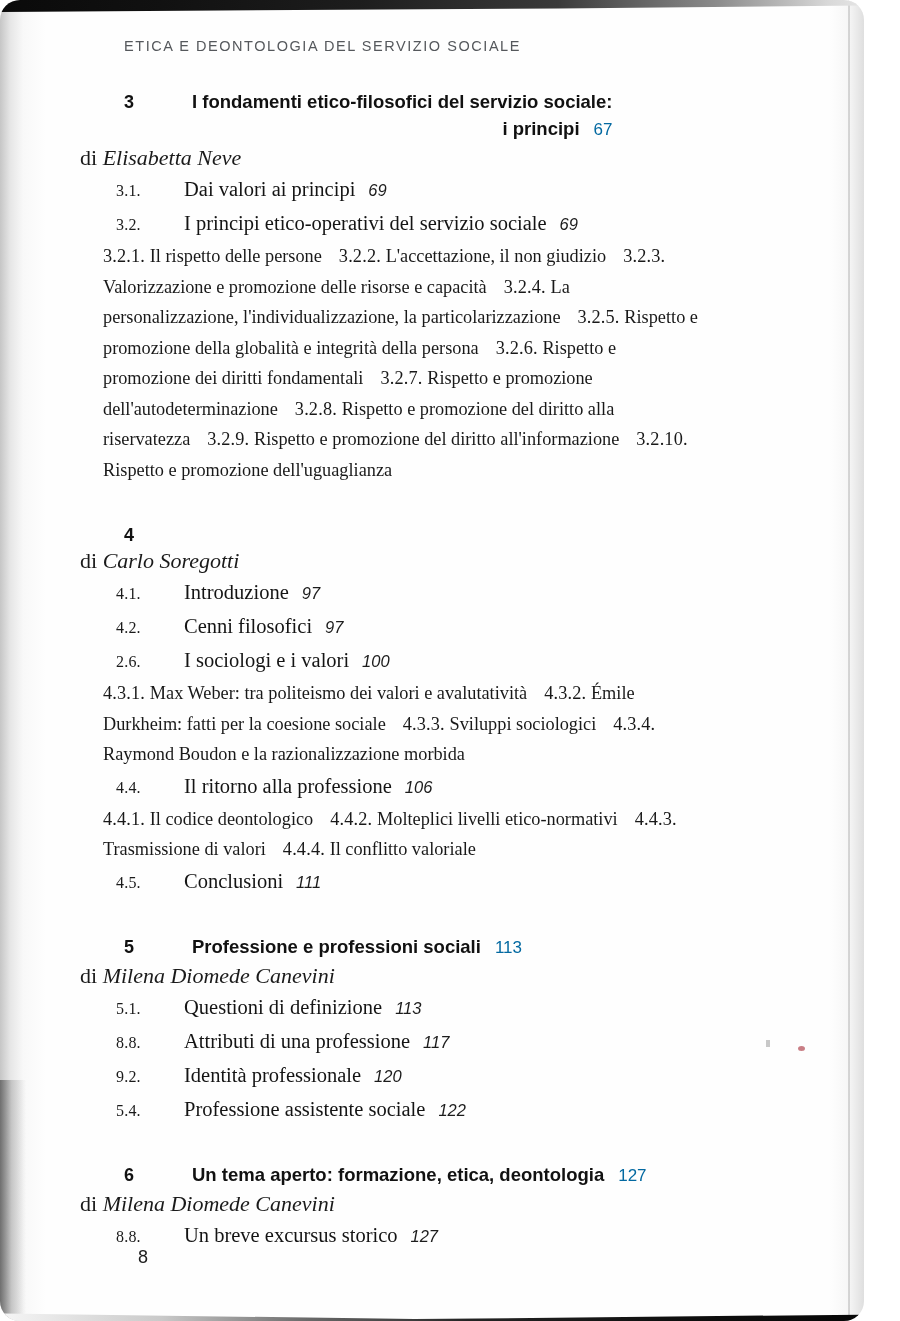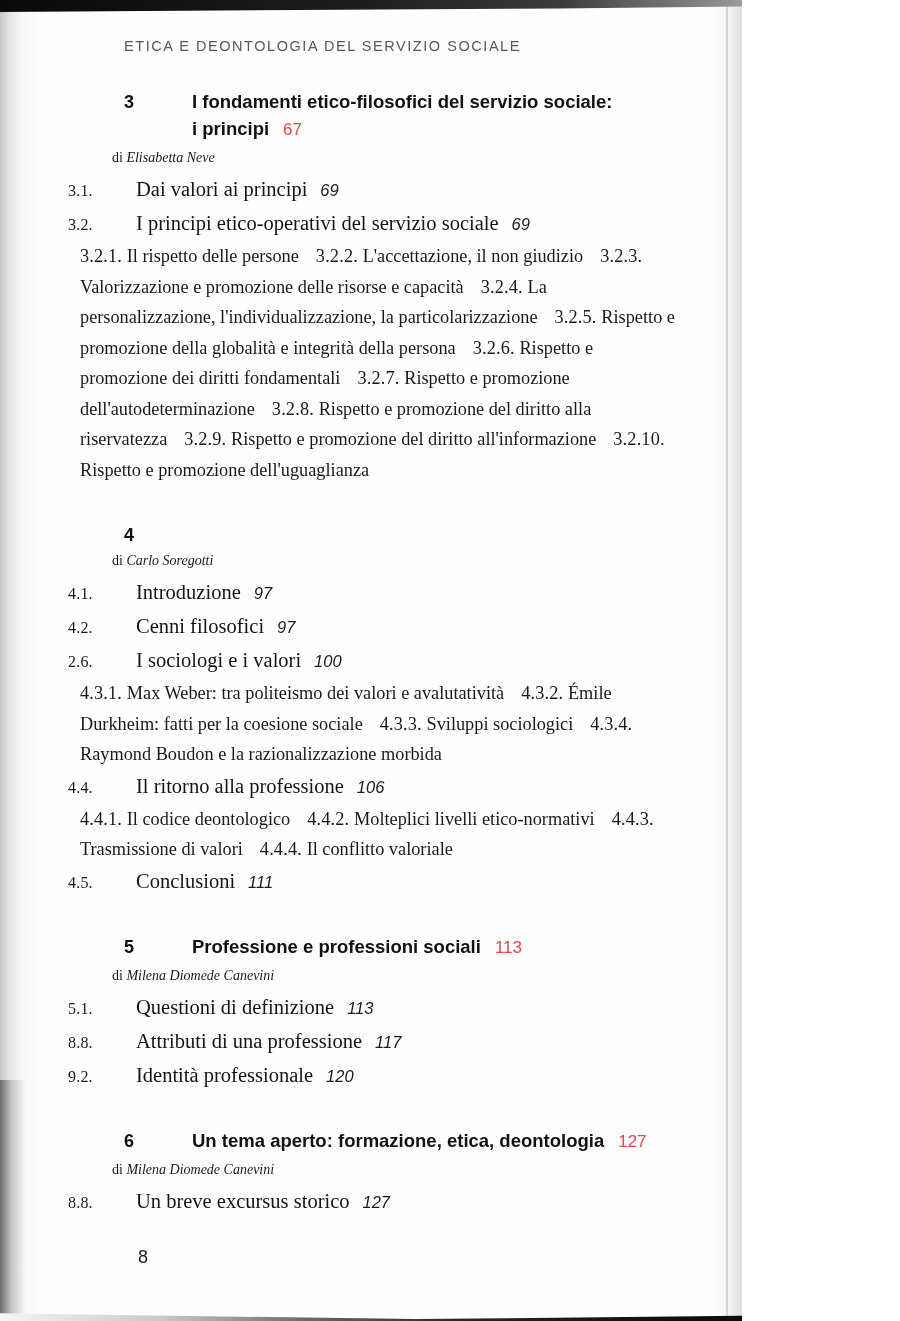--- a/index.html
+++ b/index.html
@@ -2,26 +2,27 @@
 <html><head>
 <meta charset="utf-8">
 <style>
   html, body {
     margin: 0;
     padding: 0;
     background: #ffffff;
   }
   #page {
     position: relative;
-    width: 742px;
+    width: 864px;
     height: 1321px;
     overflow: hidden;
     background: #fefefe;
     font-family: "Liberation Serif", serif;
     color: #1a1a1a;
+    border-radius: 20px;
   }
 
   
   .scan-top-edge {
     position: absolute;
     top: 0; left: 0;
     width: 900px; height: 12px;
     background: linear-gradient(to right,
        #0a0a0a 0%, #111 18%, #1d1d1d 40%, #3a3a3a 62%,
        #8d8d8d 80%, #d8d8d8 92%, #f4f4f4 100%);
@@ -124,48 +125,49 @@
     font-size: 18px;
     color: #111;
   }
   .chapter-title-wrap {
     font-family: "Liberation Sans", sans-serif;
     font-weight: bold;
     font-size: 18.5px;
     line-height: 27px;
     color: #111;
     max-width: 560px;
+    text-align: right;
   }
   .chapter-page {
     font-family: "Liberation Sans", sans-serif;
     font-weight: normal;
     font-size: 17px;
     margin-left: 14px;
-    color: #ef4444;
+    color: #0369a1;
     margin-top: 28px;
   }
 
   .author-line {
-    margin-left: 112px;
-    font-family: "Liberation Serif", serif;
-    font-size: 14px;
+    margin-left: 80px;
+    font-family: "Liberation Serif", serif;
+    font-size: 22px;
     line-height: 30px;
     color: #1a1a1a;
   }
   .author-line .author-name { font-style: italic; }
 
   .section-row {
     display: flex;
     align-items: baseline;
     line-height: 32px;
   }
   .section-num {
     width: 68px;
     flex: 0 0 68px;
-    padding-left: 68px;
+    padding-left: 116px;
     font-family: "Liberation Serif", serif;
     font-size: 16px;
     font-variant: small-caps;
     color: #1a1a1a;
     letter-spacing: 0.2px;
   }
   .section-title {
     font-family: "Liberation Serif", serif;
     font-size: 20.5px;
     color: #141414;
@@ -173,21 +175,21 @@
   .section-title .ital { }
   .section-page {
     font-family: "Liberation Sans", sans-serif;
     font-size: 16.5px;
     margin-left: 13px;
     color: #1c1c1c;
     font-style: italic;
   }
 
   .subsection-block {
-    margin-left: 80px;
+    margin-left: 103px;
     max-width: 600px;
     font-family: "Liberation Serif", serif;
     font-size: 18.3px;
     line-height: 30.5px;
     color: #191919;
     text-align: left;
   }
   .subsection-block .sub-gap { display: inline-block; width: 17px; }
   .sub-num { font-variant: small-caps; letter-spacing: 0.15px; }
 
@@ -273,20 +275,24 @@
           <div class="section-title">Questioni di definizione<span class="section-page">113</span></div>
         </div>
         <div class="section-row">
           <div class="section-num">8.8.</div>
           <div class="section-title">Attributi di una professione<span class="section-page">117</span></div>
         </div>
         <div class="section-row">
           <div class="section-num">9.2.</div>
           <div class="section-title">Identità professionale<span class="section-page">120</span></div>
         </div>
+        <div class="section-row">
+          <div class="section-num">5.4.</div>
+          <div class="section-title">Professione assistente sociale<span class="section-page">122</span></div>
+        </div>
       </div>
       <div class="chapter-gap-md"></div>
       <div class="chapter">
         <div class="chapter-head">
           <div class="chapter-num">6</div>
           <div class="chapter-title-wrap"><span>Un tema aperto: formazione, etica, deontologia</span><span class="chapter-page">127</span></div>
         </div>
         <div class="author-line"><span>di </span><span class="author-name">Milena Diomede Canevini</span></div>
         <div class="section-row">
           <div class="section-num">8.8.</div>

